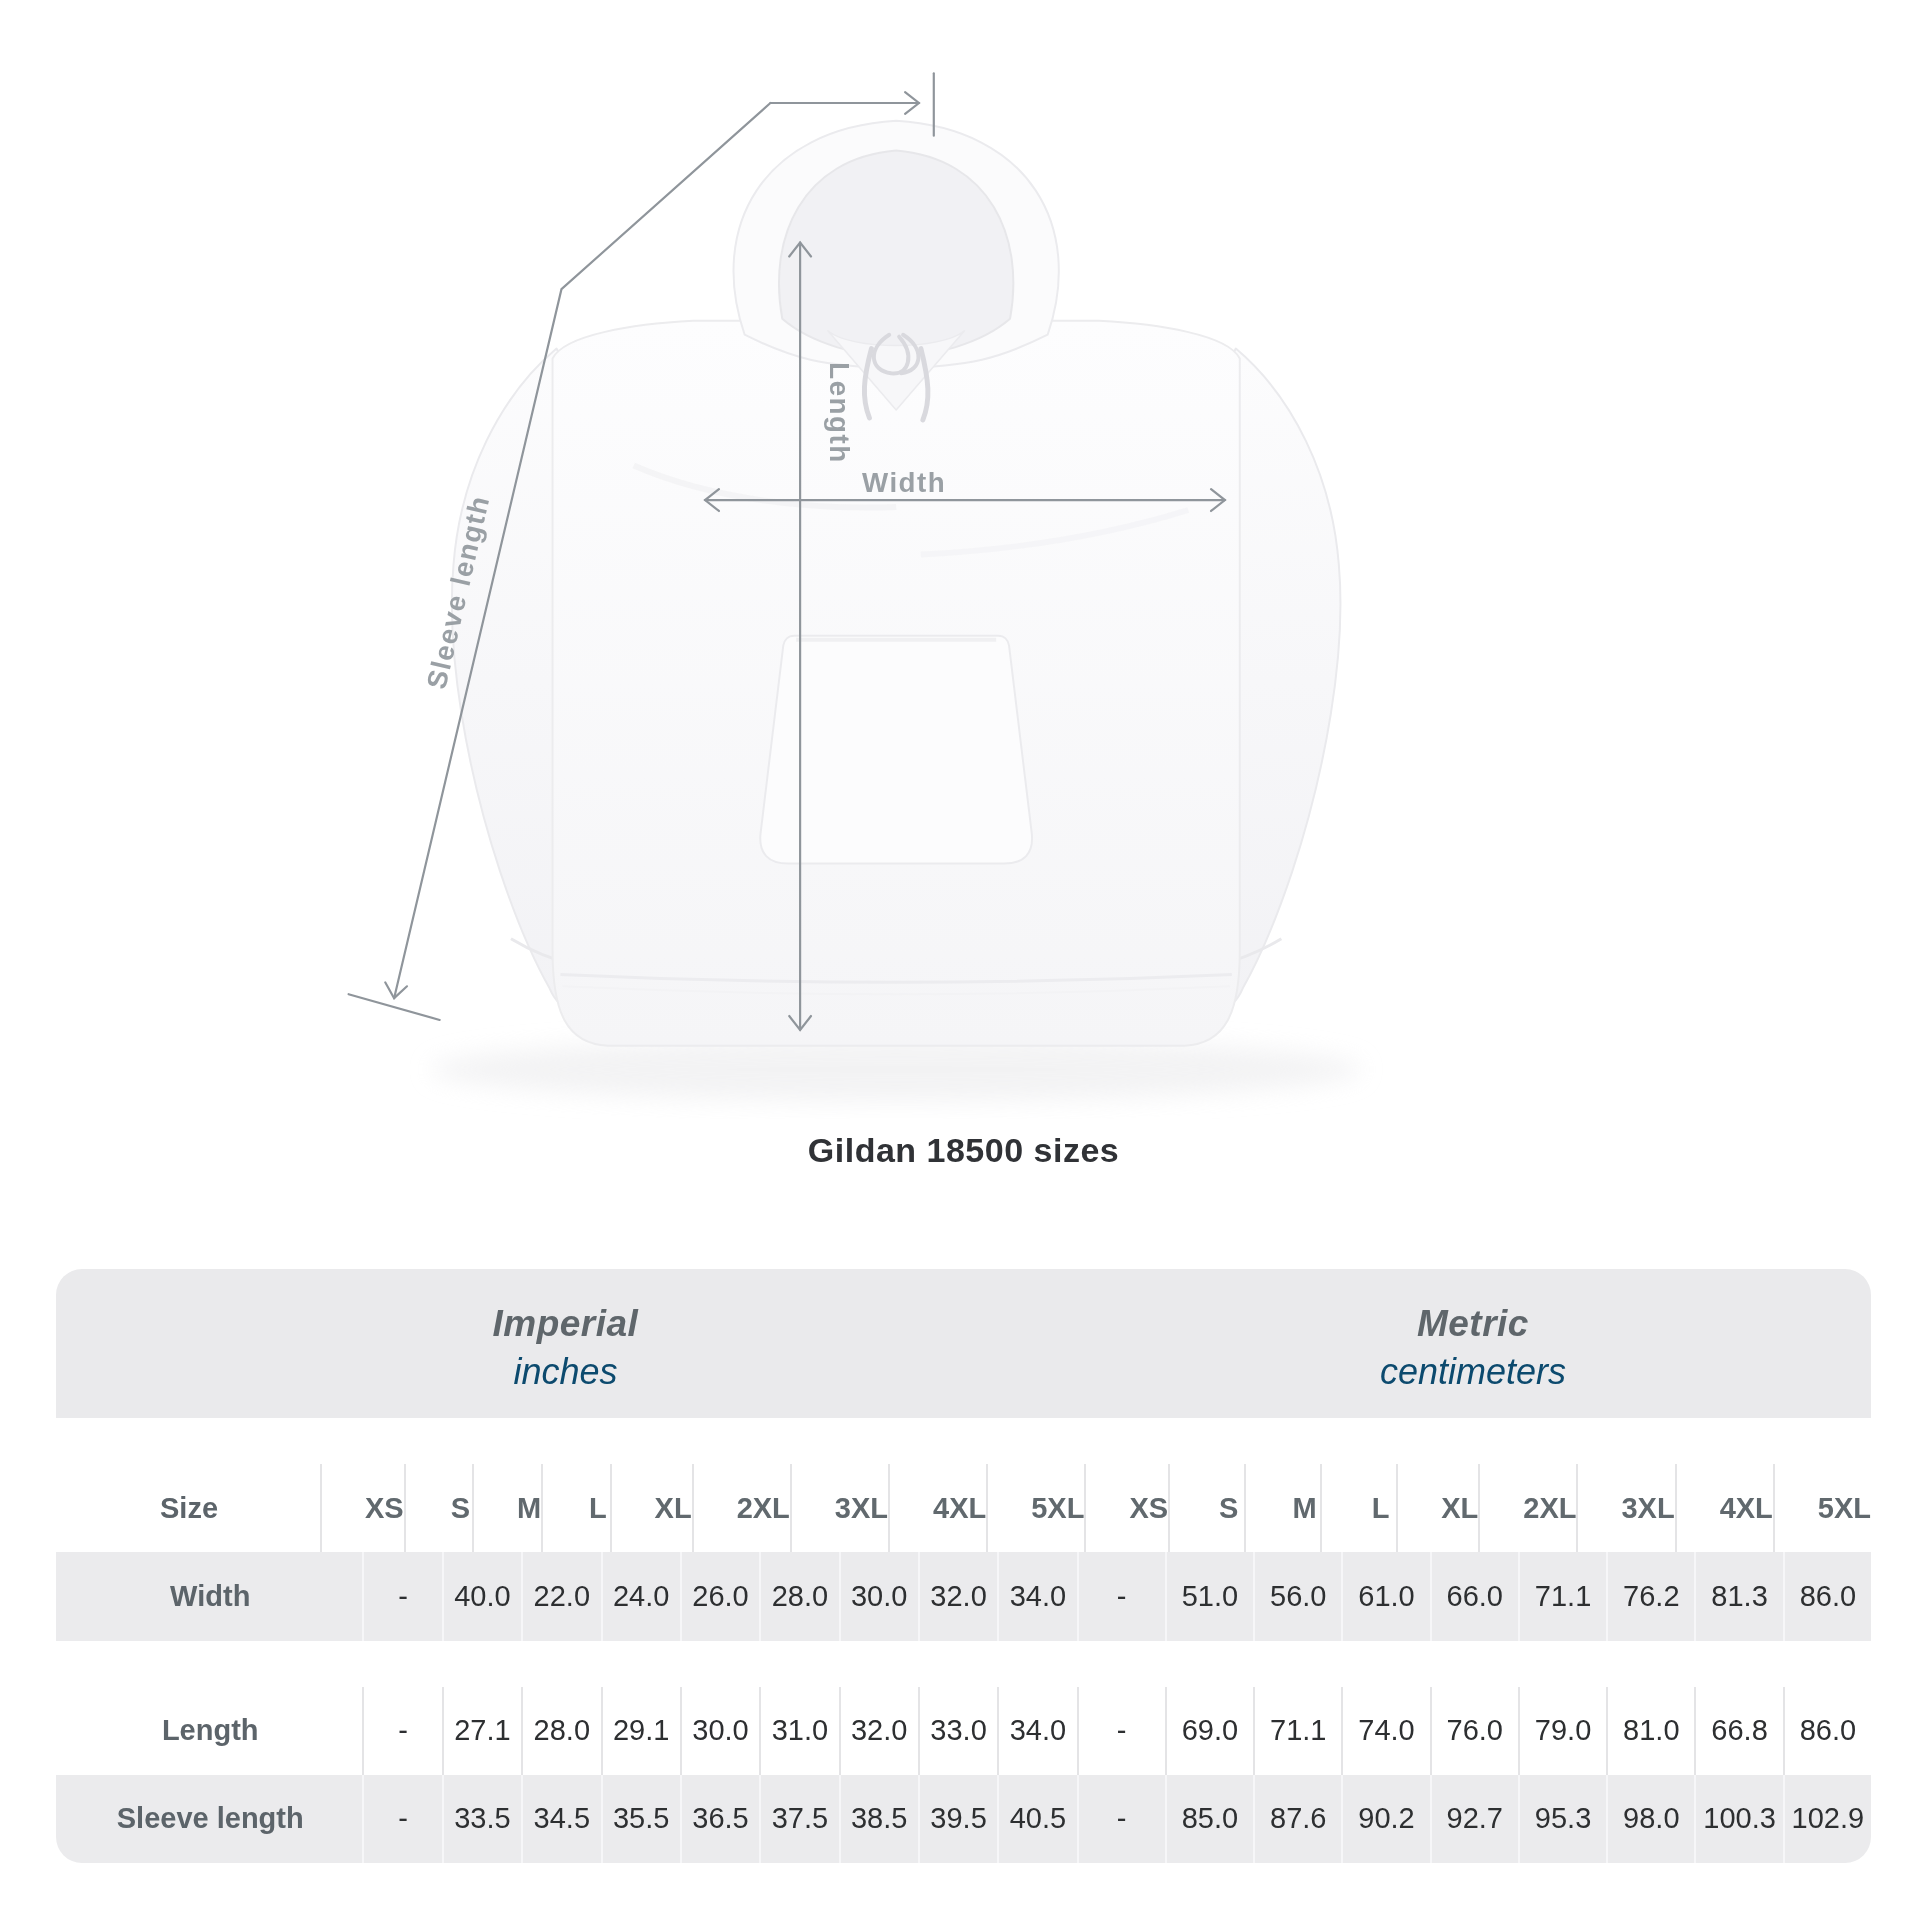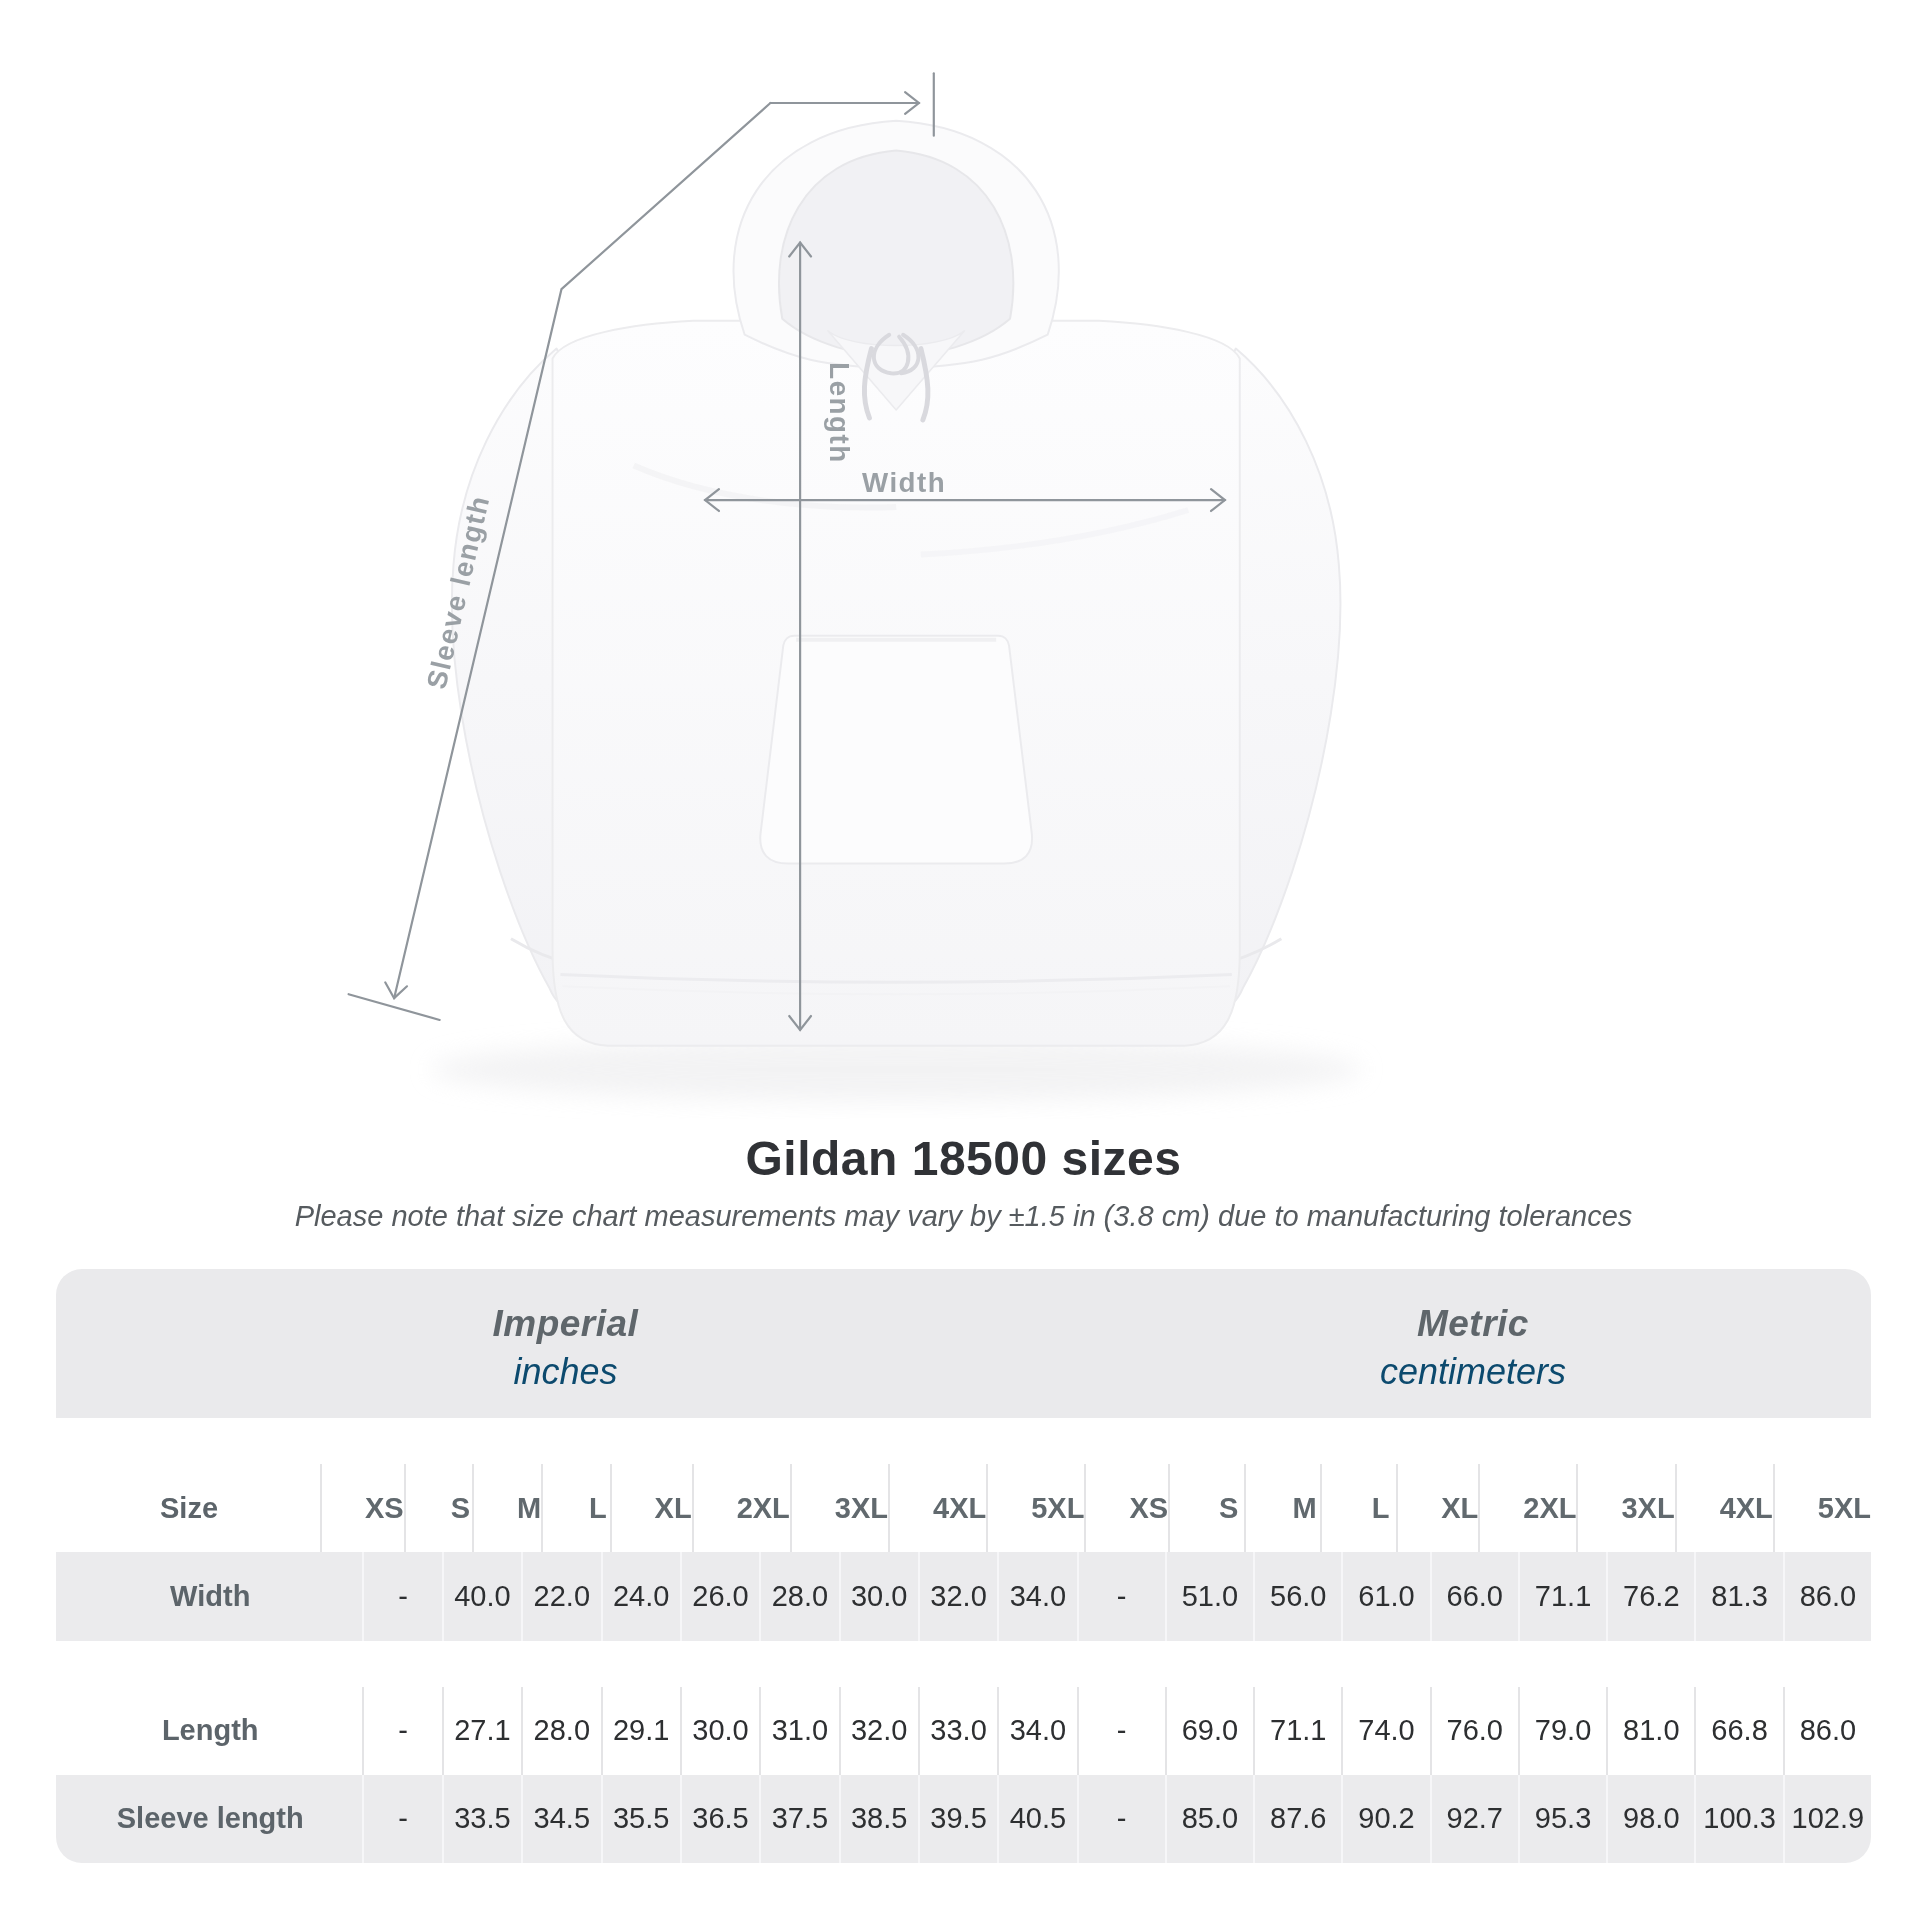--- a/index.html
+++ b/index.html
@@ -6,21 +6,21 @@
   body{width:1927px;height:1927px;position:relative;font-family:"Liberation Sans",sans-serif;}
   .page{position:absolute;inset:0;background:#fff;overflow:hidden;}
 
   
   .figure-wrap{position:absolute;left:0;top:0;width:1927px;height:1119px;}
   .figure-wrap svg{display:block;width:100%;height:100%;}
   .measure-label{font:bold 28px "Liberation Sans",sans-serif;fill:#9aa0a5;letter-spacing:1.5px;}
 
   
   .chart-title{position:absolute;top:1131px;left:0;width:100%;text-align:center;
-    font-size:48px;font-weight:bold;color:#303236;letter-spacing:0.5px;}
+    font-size:34px;font-weight:bold;color:#303236;letter-spacing:0.5px;}
   .chart-note{position:absolute;top:1200px;left:0;width:100%;text-align:center;
     font-size:29px;font-style:italic;color:#565b5f;}
 
   
   .size-table{position:absolute;left:56px;top:1269px;width:1815px;height:594px;
     border-radius:26px;overflow:hidden;display:flex;flex-direction:column;background:#fff;}
   .band{height:149px;display:grid;grid-template-columns:1029fr 804fr;background:#eaeaec;}
   .band-cell{display:flex;flex-direction:column;align-items:center;justify-content:center;gap:6px;}
   .band-name{font-size:37px;font-weight:bold;font-style:italic;color:#5f666b;letter-spacing:0.5px;margin-top:9px;}
   .band-unit{font-size:36px;font-style:italic;color:#0c4a6e;}
@@ -115,21 +115,20 @@
         <path d="M352,1004 L444,1030"></path>
       </g>
 
       <text class="measure-label" text-anchor="middle" transform="translate(838,417) rotate(90)">Length</text>
       <text class="measure-label" text-anchor="middle" x="913" y="497">Width</text>
       <text class="measure-label" text-anchor="middle" transform="translate(472,600) rotate(-77)">Sleeve length</text>
     </svg>
   </div>
 
   <div class="chart-title">Gildan 18500 sizes</div>
-  <div class="chart-note">Please note that size chart measurements may vary by ±1.5 in (3.8 cm) due to manufacturing tolerances</div>
 
   <div class="size-table">
       <div class="band">
         <div class="band-cell">
           <div class="band-name">Imperial</div>
           <div class="band-unit">inches</div>
         </div>
         <div class="band-cell">
           <div class="band-name">Metric</div>
           <div class="band-unit">centimeters</div>

